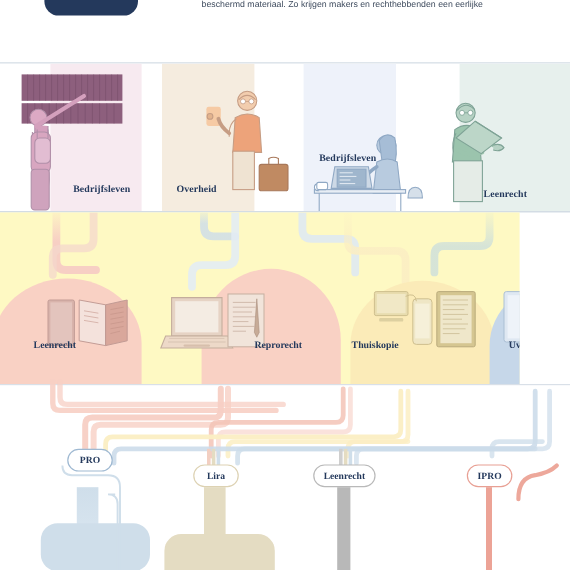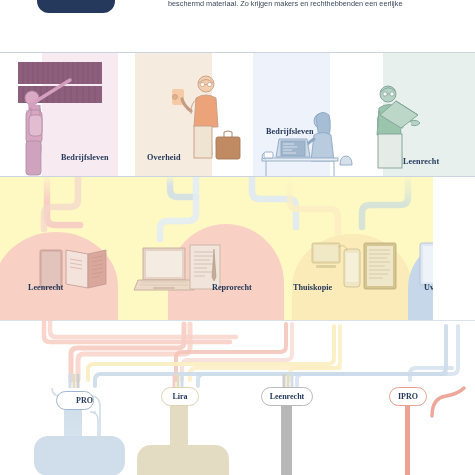--- a/index.html
+++ b/index.html
@@ -358,21 +358,21 @@
     <div class="trunk" style="left:405px;top:230px;width:5px;height:69px;background:#eca396;"></div>
 
     <div class="bottom-shape" style="left:34px;top:260px;width:91px;height:40px;background:#cfdeea;border-radius:14px;"></div>
     <div class="bottom-shape" style="left:137px;top:269px;width:92px;height:60px;background:#e4dcc2;border-radius:14px;"></div>
 
     <svg width="475" height="299" viewBox="0 0 475 299" style="position:absolute;left:0;top:0">
       <path d="M98 300 L98 244 q0 -8 -8 -8 L96 236" fill="none" stroke="#cfdeea" stroke-width="1.6"></path>
       <path d="M100 300 L100 230 q0 -10 -10 -10 L60 220 q-8 0 -8 -8" fill="none" stroke="#cfdeea" stroke-width="1.6"></path>
     </svg>
 
-    <div class="org-pill" style="left:56px;top:215px;width:38px;border:1.2px solid #9fb9d2;justify-content:flex-end;">
+    <div class="org-pill" style="left:56px;top:198px;width:38px;border:1.2px solid #9fb9d2;">
       <span>PRO</span>
     </div>
     <div class="org-pill" style="left:161px;top:211px;width:38px;border:1.2px solid #ddd2b3;">
       <span>Lira</span>
     </div>
     <div class="org-pill" style="left:261px;top:211px;width:52px;border:1.2px solid #b9b9b9;">
       <span>Leenrecht</span>
     </div>
     <div class="org-pill" style="left:389px;top:211px;width:38px;border:1.2px solid #e8a094;">
       <span>IPRO</span>

